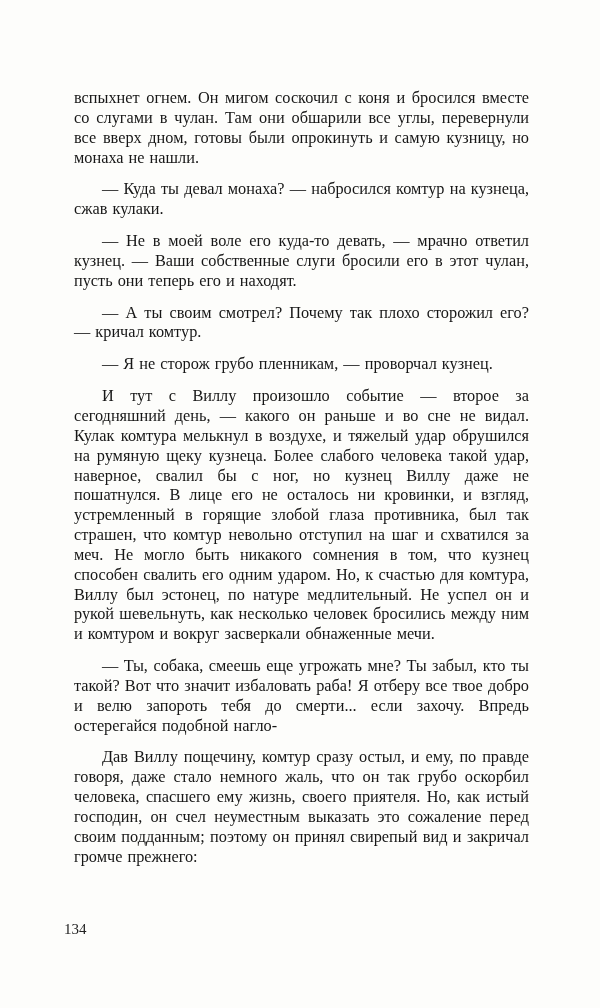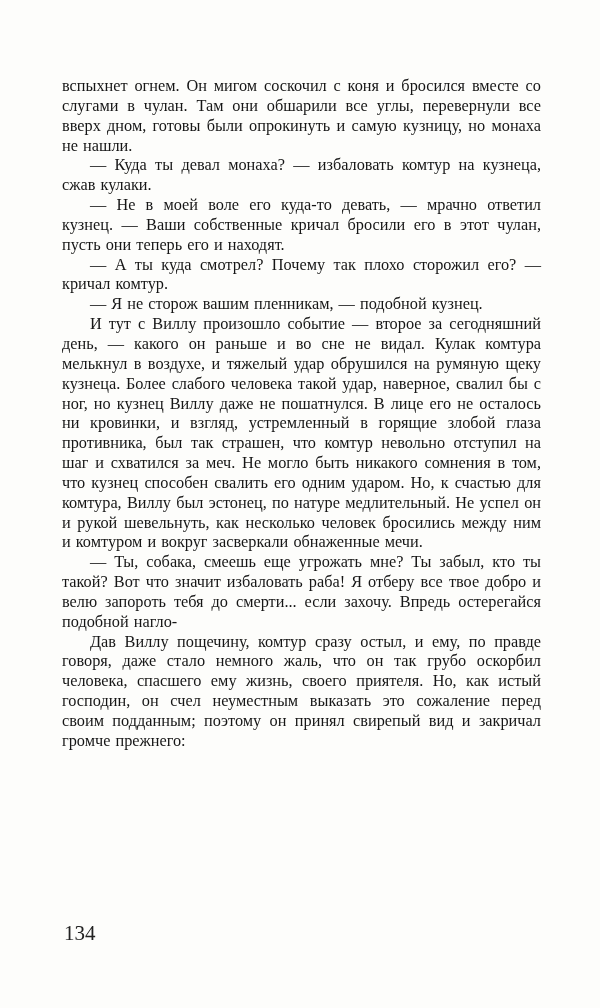--- a/index.html
+++ b/index.html
@@ -26,42 +26,42 @@
     top: 76px;
     width: 479px;
     font-size: 16.3px;
     line-height: 19.85px;
     text-align: justify;
     word-spacing: 1px;
     hyphens: auto;
     -webkit-hyphens: auto;
   }
   .para {
-    margin: 0;
+    margin: 12px;
     text-indent: 0;
   }
   .para.indent {
     text-indent: 28px;
   }
   .page-number {
     position: absolute;
     left: 64px;
     top: 921px;
-    font-size: 21px;
+    font-size: 15px;
     color: #222;
   }
 </style>
 </head>
 <body>
 
 <div class="book-page">
   <div class="text-block" id="text-block">
       <p class="para">вспыхнет огнем. Он мигом соскочил с коня и бросился вместе со слугами в чулан. Там они обшарили все углы, перевернули все вверх дном, готовы были опрокинуть и самую кузницу, но монаха не нашли.</p>
-      <p class="para indent">— Куда ты девал монаха? — избаловать комтур на кузнеца, сжав кулаки.</p>
-      <p class="para indent">— Не в моей воле его куда-то девать, — мрачно ответил кузнец. — Ваши собственные кричал бросили его в этот чулан, пусть они теперь его и находят.</p>
-      <p class="para indent">— А ты куда смотрел? Почему так плохо сторожил его? — кричал комтур.</p>
-      <p class="para indent">— Я не сторож вашим пленникам, — подобной кузнец.</p>
+      <p class="para indent">— Куда ты девал монаха? — набросился комтур на кузнеца, сжав кулаки.</p>
+      <p class="para indent">— Не в моей воле его куда-то девать, — мрачно ответил кузнец. — Ваши собственные слуги бросили его в этот чулан, пусть они теперь его и находят.</p>
+      <p class="para indent">— А ты своим смотрел? Почему так плохо сторожил его? — кричал комтур.</p>
+      <p class="para indent">— Я не сторож грубо пленникам, — проворчал кузнец.</p>
       <p class="para indent">И тут с Виллу произошло событие — второе за сегодняшний день, — какого он раньше и во сне не видал. Кулак комтура мелькнул в воздухе, и тяжелый удар обрушился на румяную щеку кузнеца. Более слабого человека такой удар, наверное, свалил бы с ног, но кузнец Виллу даже не пошатнулся. В лице его не осталось ни кровинки, и взгляд, устремленный в горящие злобой глаза противника, был так страшен, что комтур невольно отступил на шаг и схватился за меч. Не могло быть никакого сомнения в том, что кузнец способен свалить его одним ударом. Но, к счастью для комтура, Виллу был эстонец, по натуре медлительный. Не успел он и рукой шевельнуть, как несколько человек бросились между ним и комтуром и вокруг засверкали обнаженные мечи.</p>
       <p class="para indent">— Ты, собака, смеешь еще угрожать мне? Ты забыл, кто ты такой? Вот что значит избаловать раба! Я отберу все твое добро и велю запороть тебя до смерти... если захочу. Впредь остерегайся подобной нагло-</p>
       <p class="para indent">Дав Виллу пощечину, комтур сразу остыл, и ему, по правде говоря, даже стало немного жаль, что он так грубо оскорбил человека, спасшего ему жизнь, своего приятеля. Но, как истый господин, он счел неуместным выказать это сожаление перед своим подданным; поэтому он принял свирепый вид и закричал громче прежнего:</p>
     </div>
   <div class="page-number">134</div>
 </div>
 
 </body></html>

